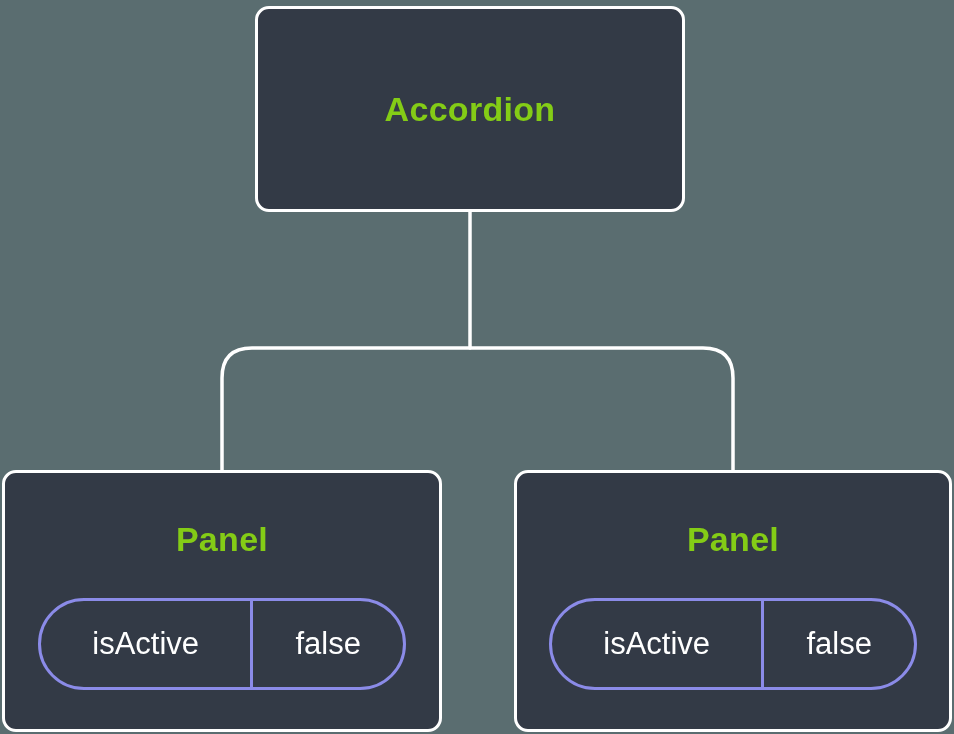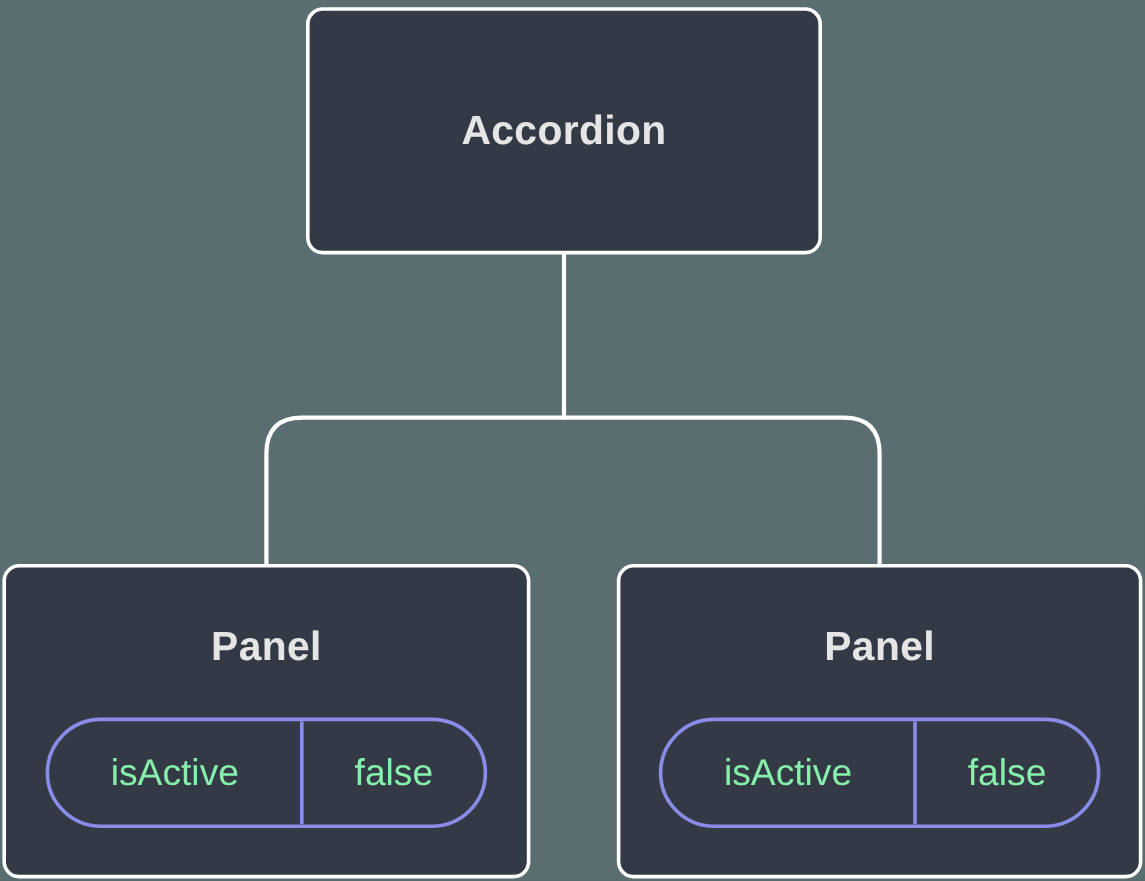--- a/index.html
+++ b/index.html
@@ -33,21 +33,21 @@
   .accordion-node {
     left: 255px;
     top: 6px;
     width: 430px;
     height: 206px;
     display: flex;
     align-items: center;
     justify-content: center;
   }
   .node-title {
-    color: #e5e5e5;
+    color: #84cc16;
     font-size: 34px;
     font-weight: 700;
     letter-spacing: 0.3px;
     line-height: 40px;
   }
   .panel-node {
     top: 470px;
     width: 440px;
     height: 262px;
     display: flex;
@@ -61,21 +61,21 @@
   .state-pill {
     margin-top: 39px;
     width: 368px;
     height: 92px;
     border: 3px solid #8b8be8;
     border-radius: 46px;
     box-sizing: border-box;
     display: flex;
     align-items: stretch;
     overflow: hidden;
-    color: #86efac;
+    color: #ffffff;
     font-size: 31px;
   }
   .pill-cell {
     display: flex;
     align-items: center;
     justify-content: center;
     white-space: nowrap;
   }
   .pill-key   { flex: 1.4; }
   .pill-value { flex: 1; text-align: center; }

